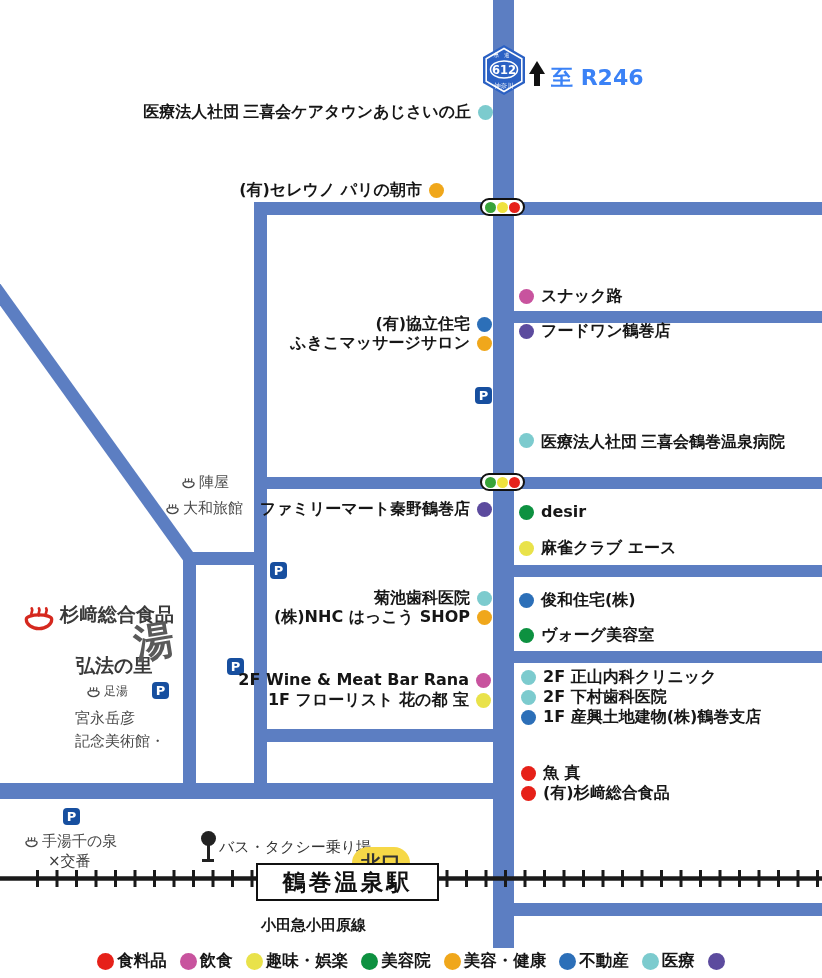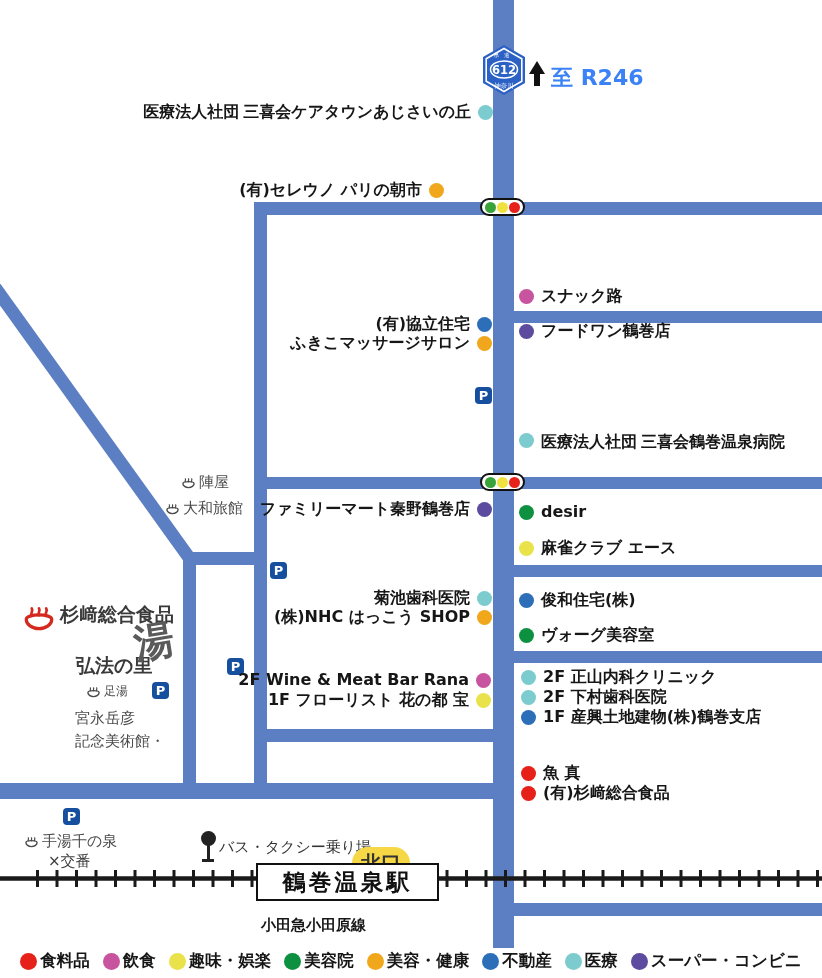--- a/index.html
+++ b/index.html
@@ -298,17 +298,16 @@
     <span class="legend-item">
       <span class="dot16" style="background: rgb(44, 111, 184);"></span>
       <span>不動産</span>
     </span>
     <span class="legend-item">
       <span class="dot16" style="background: rgb(124, 203, 206);"></span>
       <span>医療</span>
     </span>
     <span class="legend-item">
       <span class="dot16" style="background: rgb(92, 75, 158);"></span>
-      <span>スーパー・コンビニ</span>
     </span>
   </div>
 
 </div>
 
 </body></html>

